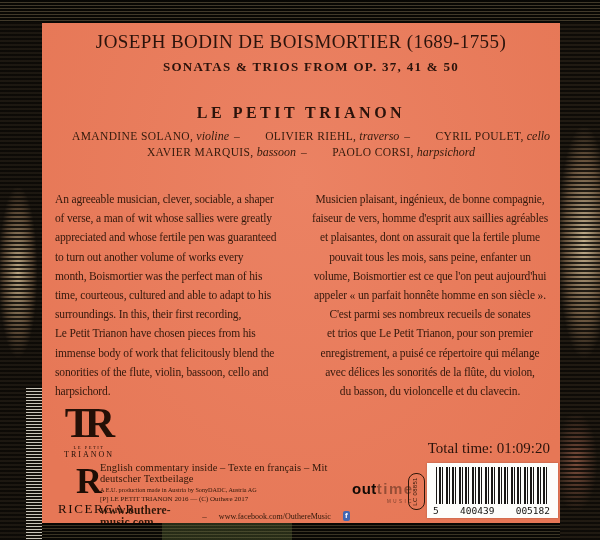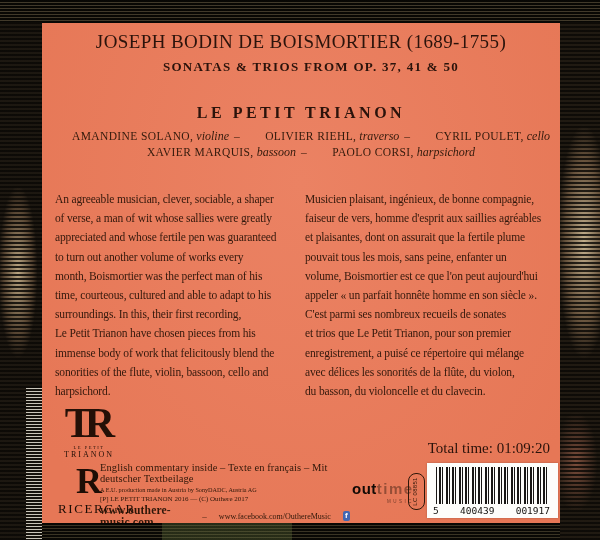--- a/index.html
+++ b/index.html
@@ -32,21 +32,21 @@
   #subtitle{left:0;right:0;top:37px;text-align:center;font-size:13px;font-weight:bold;letter-spacing:1.3px;color:#2b130b;padding-left:20px;}
   #ensemble{left:0;right:0;top:82px;text-align:center;font-size:16px;letter-spacing:3.5px;color:#2b130b;font-weight:bold;}
   .perf-row{left:0;right:0;text-align:center;font-size:11.5px;letter-spacing:.4px;color:#331a0c;}
   #perf1{top:107px;} #perf2{top:123px;}
   .pname{margin-right:3px;margin-left:20px;}
   .pinstr{font-style:italic;font-size:12px;letter-spacing:0;}
   .psep{margin:0 5px;color:#4a2414;}
   .notes{top:168px;font-size:11.5px;line-height:19.2px;letter-spacing:-.15px;
     white-space:pre;color:#33180c;}
   #notes-en{left:13px;width:252px;}
-  #notes-fr{left:263px;width:250px;}
+  #notes-fr{left:263px;width:250px;text-align:center;}
   
   #total-time{right:10px;top:418px;font-size:15px;color:#2b130b;}
   #trianon-logo{left:16px;top:381px;width:62px;text-align:center;color:#241007;}
   .tr-mono{font-size:42px;line-height:40px;letter-spacing:-8px;font-weight:bold;text-indent:-6px;}
   .tr-l1{font-size:4.5px;letter-spacing:1.5px;margin-top:2px;}
   .tr-l2{font-size:8px;letter-spacing:2px;}
   #ricercar-logo{left:16px;top:441px;width:62px;text-align:center;color:#1d0d05;}
   .rc-mono{font-size:36px;line-height:36px;font-weight:bold;}
   .rc-label{font-size:13px;font-weight:normal;letter-spacing:1.6px;margin-top:2px;}
   #smallprint{left:58px;top:440px;width:250px;color:#2e1709;}
@@ -155,21 +155,21 @@
 
     <div id="lc-badge" class="abs">
       <div id="lc-inner">LC 08851</div>
     </div>
 
     <div id="barcode-box" class="abs">
       <div id="barcode-bars"></div>
       <div id="bc-digits">
         <span>5</span>
         <span>400439</span>
-        <span>001917</span>
+        <span>005182</span>
       </div>
     </div>
 
   </div>
 
   <div id="edge-top" class="edge"></div>
   <div id="edge-left" class="edge"></div>
   <div id="strip-left-bw" class="edge"></div>
   <div id="edge-right" class="edge"></div>
   <div id="edge-bottom" class="edge"></div>

